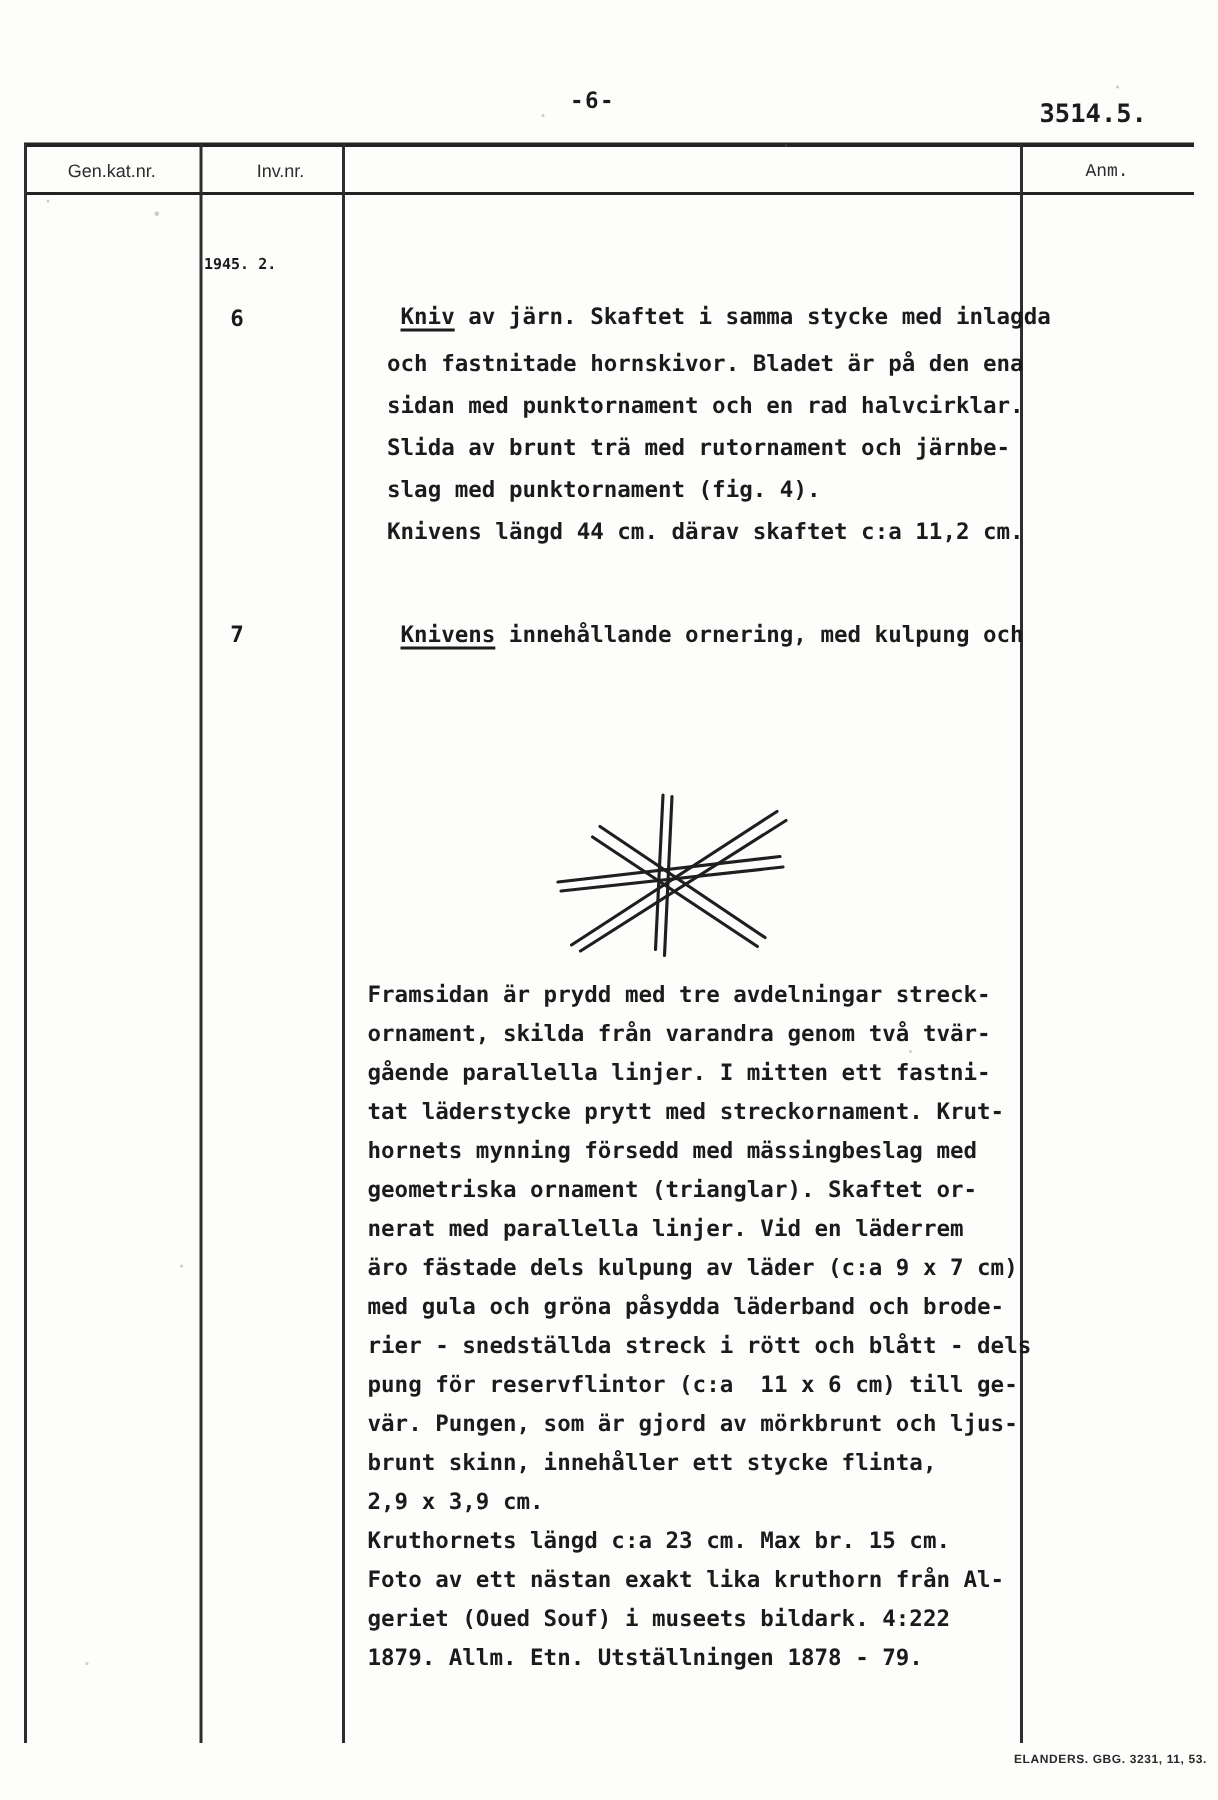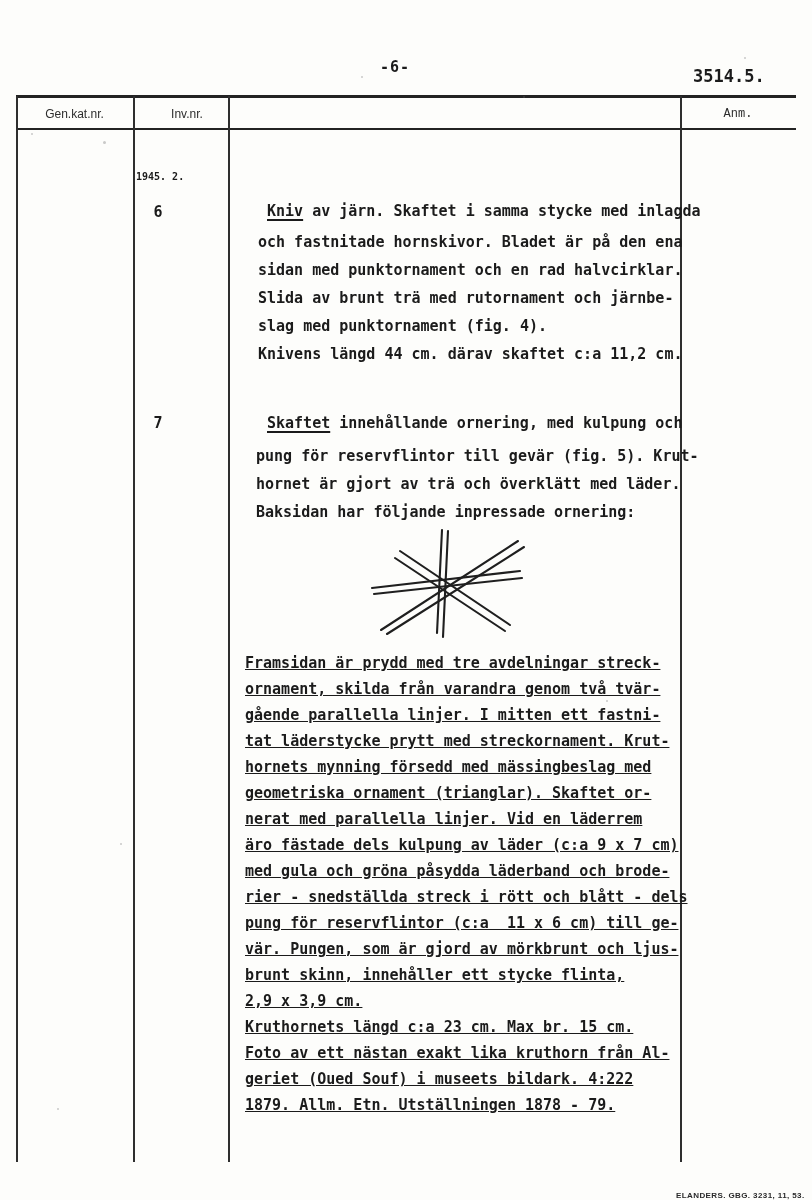--- a/index.html
+++ b/index.html
@@ -45,28 +45,28 @@
   .year-ref{left:693px;top:66px;font-size:17px;}
   
   .year-group{left:136px;top:171px;font-size:10px;}
   .invno-6{left:138px;top:203px;width:40px;text-align:center;}
   .invno-7{left:138px;top:414px;width:40px;text-align:center;}
   
   .e6-line1{left:238px;top:202px;width:470px;}
   .e6-body{left:258px;top:228px;width:460px;line-height:28px;}
   .e7-line1{left:238px;top:414px;width:480px;}
   .e7-body{left:256px;top:442px;width:470px;line-height:28px;}
-  .e7-body2{left:245px;top:650px;width:470px;line-height:26px;text-decoration:underline;}
+  .e7-body2{left:245px;top:650px;width:470px;line-height:26px;}
   
   .figure{left:350px;top:527px;}
   
   .printer-mark{
     left:676px;top:1168px;
     font-family:"Liberation Sans", sans-serif;
-    font-size:8px;font-weight:bold;letter-spacing:0.4px;color:#2a2a2a;margin-top:23px;
+    font-size:8px;font-weight:bold;letter-spacing:0.4px;color:#2a2a2a;
   }
   
   .speck{position:absolute;background:#6a6a6a;border-radius:50%;opacity:.35;}
 </style>
 </head>
 <body>
 
 <div class="page">
 
   <div class="abs tw page-number">-6-</div>
@@ -87,24 +87,21 @@
   <div class="abs tw invno-6">6</div>
   <div class="abs tw invno-7">7</div>
 
   <div class="abs tw e6-line1"><span class="u">Kniv</span><span> av järn. Skaftet i samma stycke med inlagda</span></div>
   <div class="abs tw e6-body">och fastnitade hornskivor. Bladet är på den ena
 sidan med punktornament och en rad halvcirklar.
 Slida av brunt trä med rutornament och järnbe-
 slag med punktornament (fig. 4).
 Knivens längd 44 cm. därav skaftet c:a 11,2 cm.</div>
 
-  <div class="abs tw e7-line1"><span class="u">Skaftet</span><span> innehållande ornering, med kulpung och</span></div>
-  <div class="abs tw e7-body">pung för reservflintor till gevär (fig. 5). Krut-
-hornet är gjort av trä och överklätt med läder.
-Baksidan har följande inpressade ornering:</div>
+  <div class="abs tw e7-line1"><span class="u">Knivens</span><span> innehållande ornering, med kulpung och</span></div>
 
   <div class="abs figure">
     <svg width="190" height="115" viewBox="0 0 190 115" fill="none" stroke="#1f1f1f" stroke-width="2.1" stroke-linecap="round">
 
       <path d="M92,3 L87,106"></path>
       <path d="M98,4 L93,110"></path>
 
       <path d="M22,61 L170,44"></path>
       <path d="M24,67 L172,51"></path>
 

